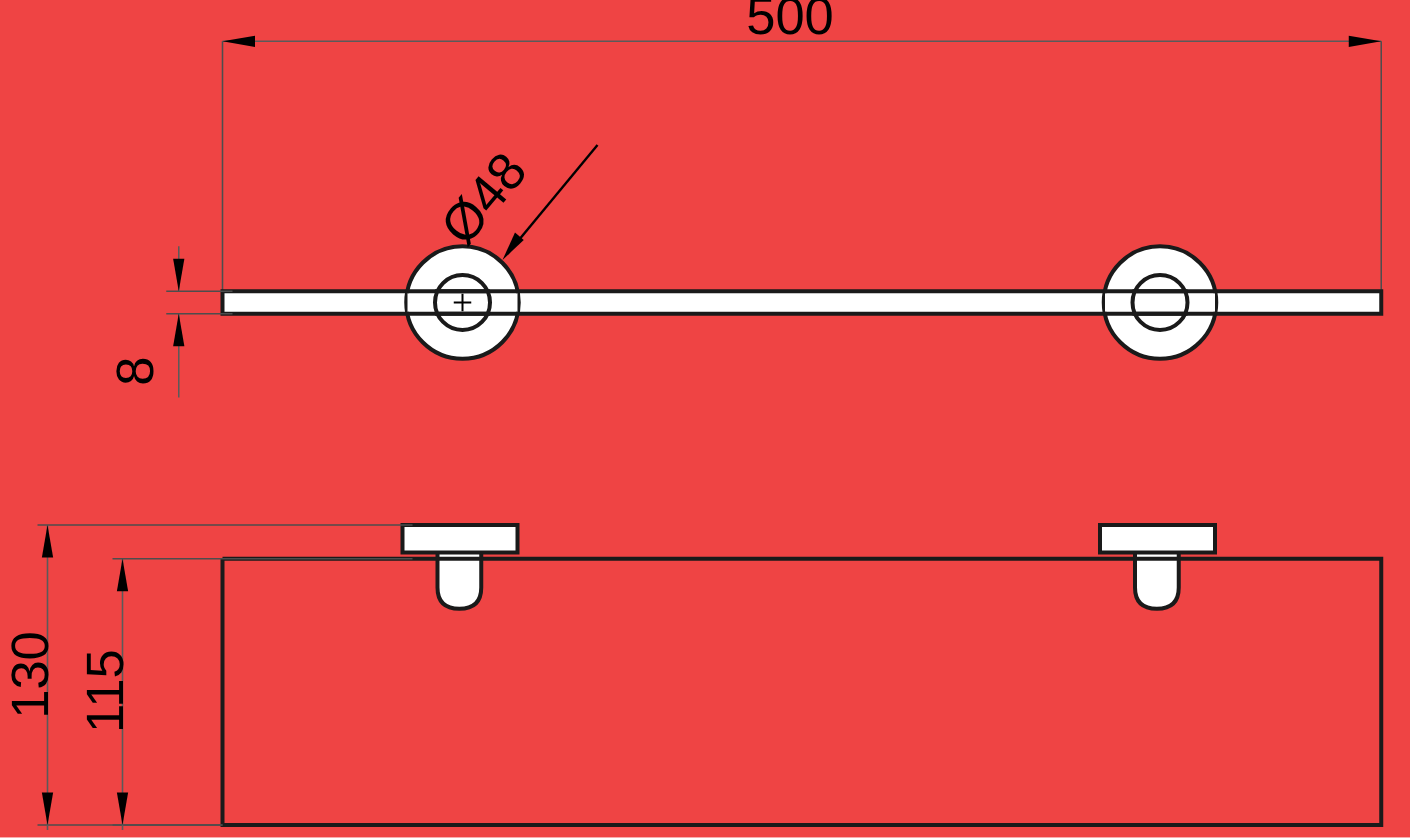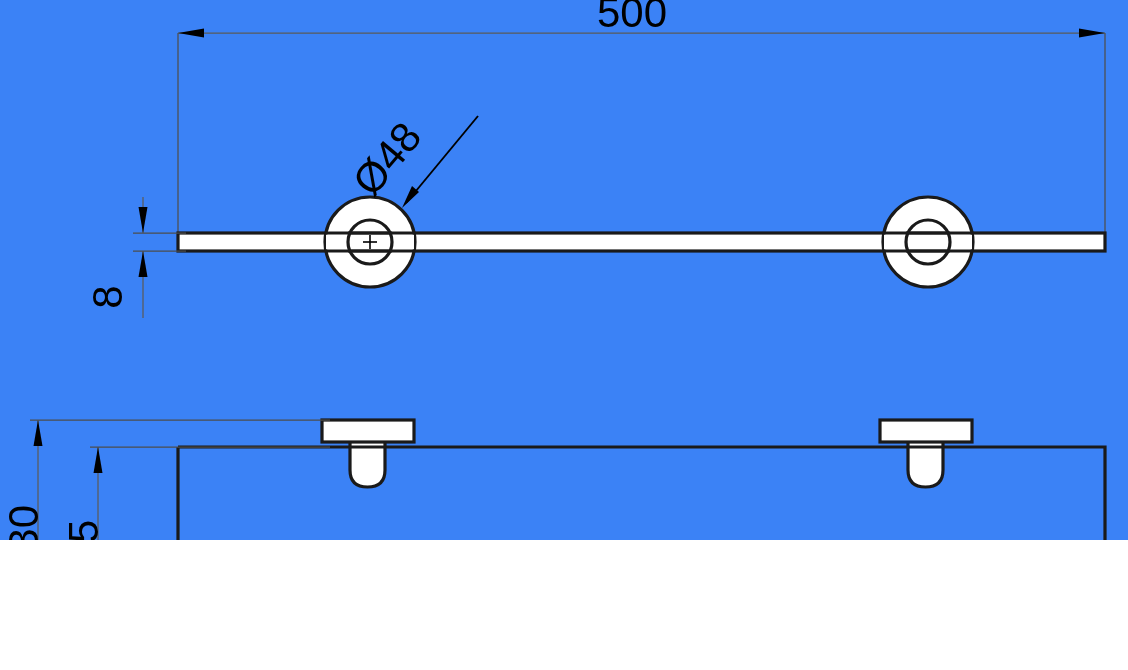--- a/index.html
+++ b/index.html
@@ -7,22 +7,22 @@
     margin: 0;
     padding: 0;
     background: #ffffff;
   }
   body {
     font-family: "Liberation Sans", sans-serif;
   }
   #drawing-root {
     position: relative;
     width: 1128px;
-    height: 540px;
-    background: #3b82f6;
+    height: 670px;
+    background: #ef4444;
     overflow: hidden;
   }
   svg.sheet {
     position: absolute;
     top: 0;
     left: 0;
     width: 1128px;
     height: 670px;
     display: block;
   }

